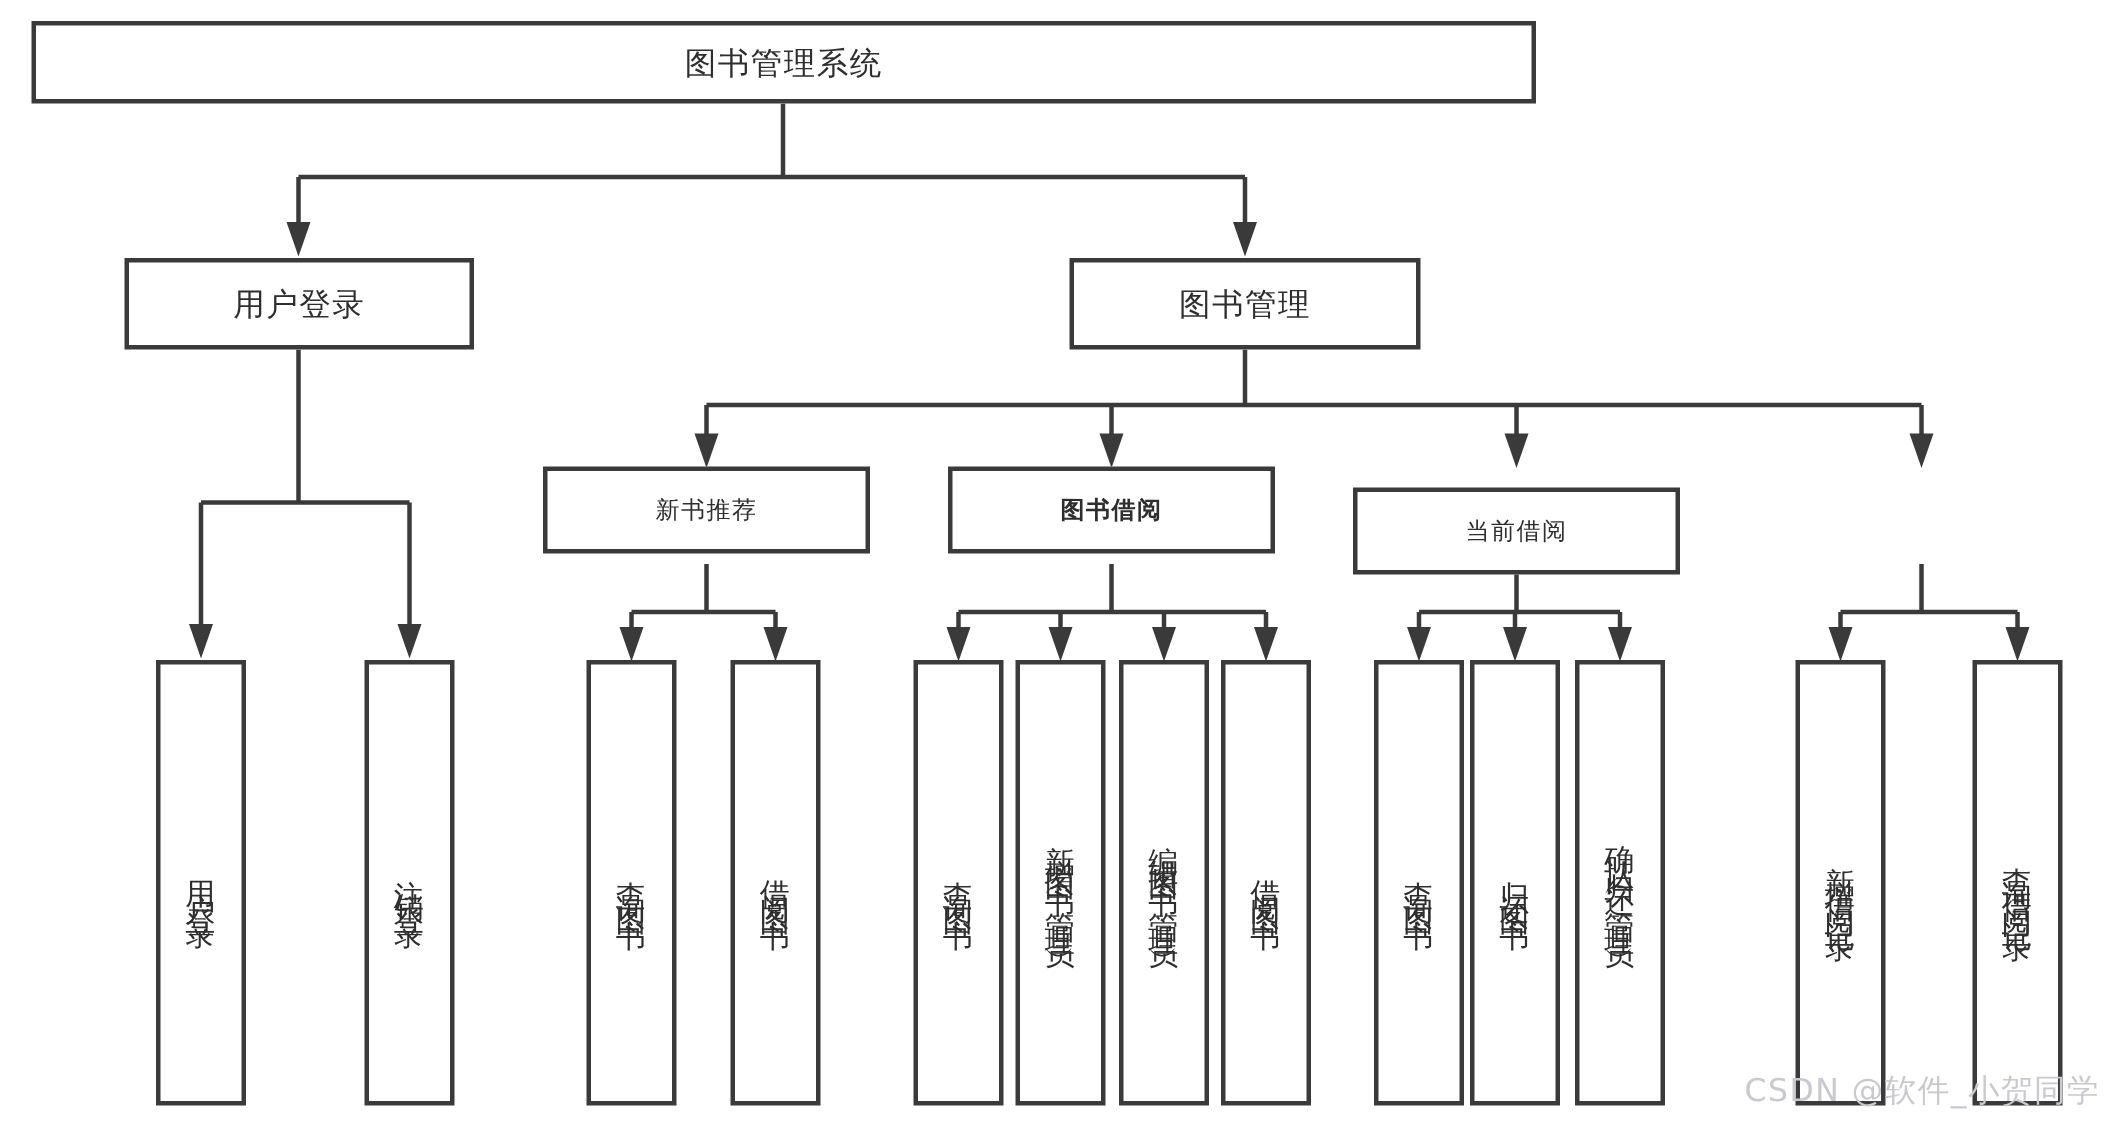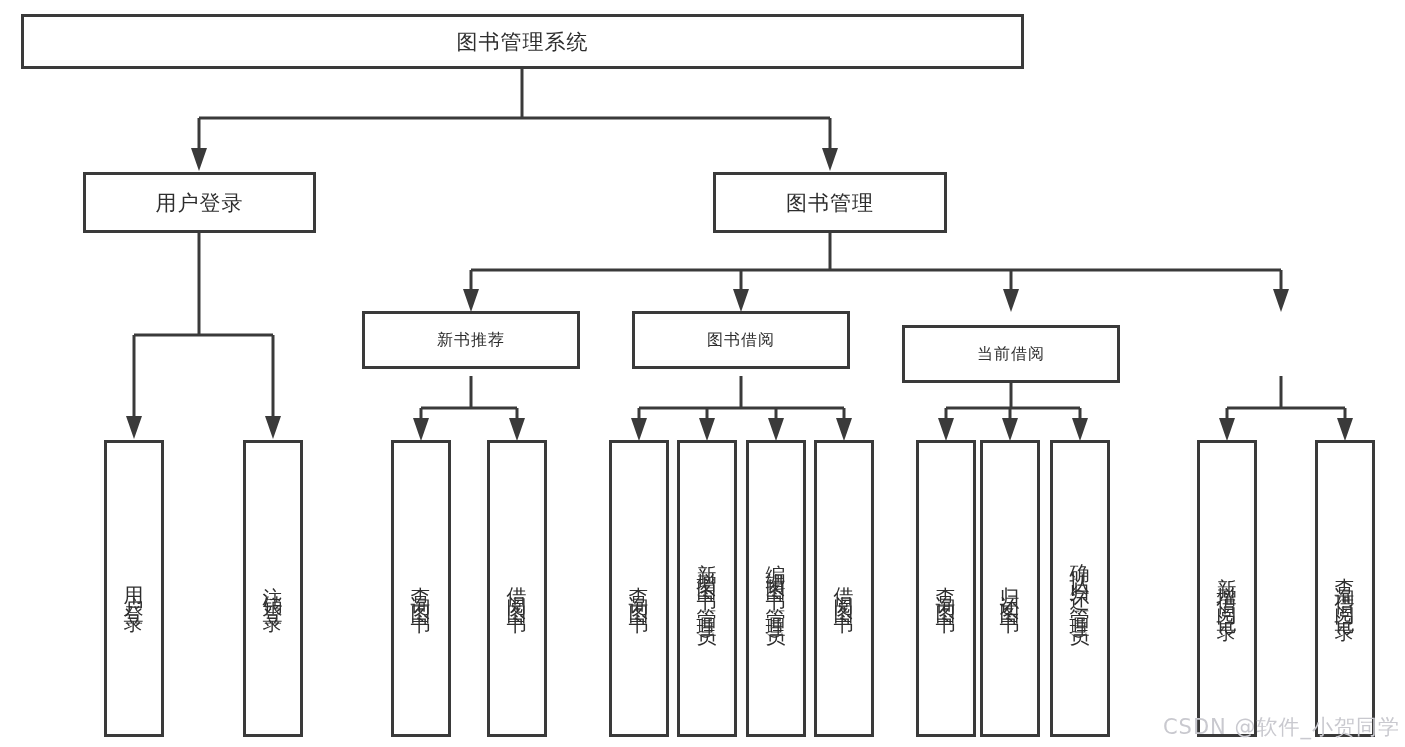--- a/index.html
+++ b/index.html
@@ -105,21 +105,21 @@
   <div class="node lvl2" style="left:83px;width:233px;">
     <span>用户登录</span>
   </div>
   <div class="node lvl2" style="left:713px;width:234px;">
     <span>图书管理</span>
   </div>
 
   <div class="node lvl3" style="left:362px;width:218px;">
     <span>新书推荐</span>
   </div>
-  <div class="node lvl3" style="left:632px;width:218px;">
+  <div class="node lvl3" style="left:632px;width:218px;font-weight:bold;">
     <span>图书借阅</span>
   </div>
   <div class="node lvl3" style="left:902px;width:218px;margin-top:14px;">
     <span>当前借阅</span>
   </div>
 
   <div class="node leaf" style="left:104px;">
     <span class="vtxt">用户登录</span>
   </div>
   <div class="node leaf" style="left:243px;">

